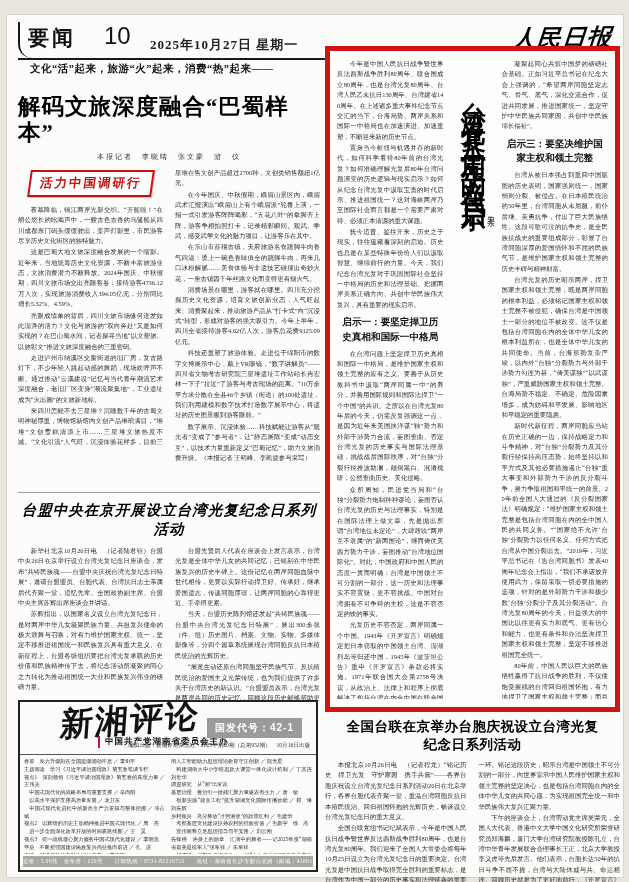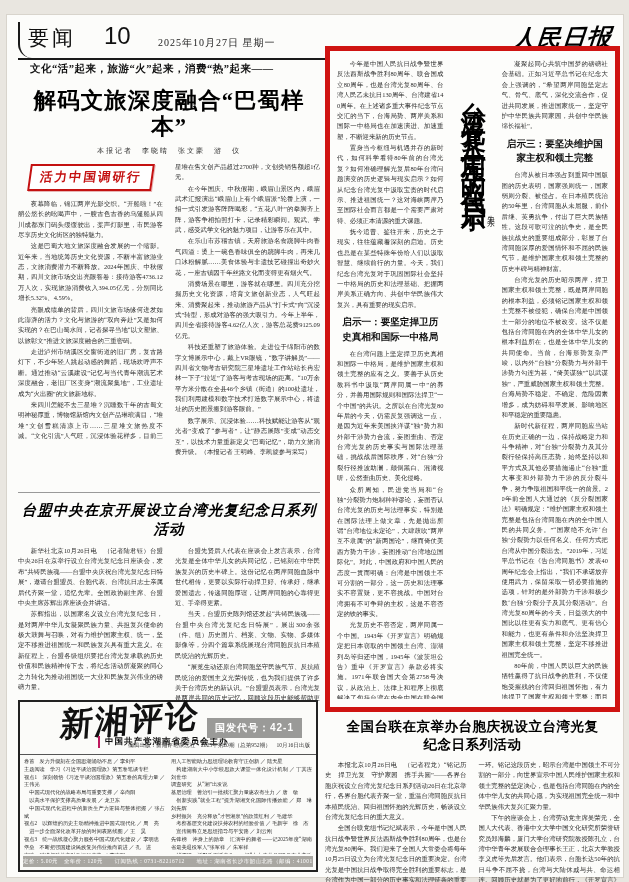--- a/index.html
+++ b/index.html
@@ -16,48 +16,48 @@
   
   .page-header{
     position:absolute;left:18px;top:22px;width:596px;height:36px;
     border-bottom:2px solid #1a1a1a;
   }
   .header-bracket{
     position:absolute;left:0;top:0;width:150px;height:36px;
     border-left:2px solid #1a1a1a;border-bottom-left-radius:14px;
   }
   .section-name{
-    position:absolute;left:10px;top:2px;font-size:21px;font-weight:normal;
+    position:absolute;left:10px;top:2px;font-size:21px;font-weight:bold;
     letter-spacing:3px;color:#111;
   }
   .page-number{
     position:absolute;left:86px;top:0;font-size:24px;color:#111;
     font-family:"Liberation Sans",sans-serif;
   }
   .page-date{
-    position:absolute;left:140px;top:14px;font-size:10px;color:#222;letter-spacing:1px;white-space:nowrap;
+    position:absolute;left:132px;top:14px;font-size:13px;color:#222;letter-spacing:1px;white-space:nowrap;font-weight:bold;
   }
   .masthead{
     position:absolute;right:2px;top:0px;font-size:24px;font-weight:bold;
     font-style:italic;transform:skewX(-6deg) rotate(-1deg);
     letter-spacing:1px;color:#000;
   }
   
   .para{
     font-size:6.4px;line-height:1.62;text-align:justify;margin:0 0 1px 0;
     text-indent:2em;color:#2c2c2c;word-break:break-all;
   }
   .sec-head{
     font-size:9.6px;font-weight:bold;text-align:center;line-height:1.55;
     margin:5px 4px 4px;color:#111;
   }
   
   .art1{position:absolute;left:18px;top:60px;width:302px;height:432px;}
   .art1-kicker{font-size:10.5px;font-weight:bold;color:#111;letter-spacing:0.5px;margin:2px 12px 4px;}
-  .art1-headline{font-size:22.5px;font-weight:900;color:#000;letter-spacing:1px;line-height:1.15;margin:12px 0 6px;text-align:center;}
+  .art1-headline{font-size:22.5px;font-weight:900;color:#000;letter-spacing:1px;line-height:1.15;margin:18px 0 6px;text-align:left;}
   .art1-byline{font-size:7px;text-align:center;color:#333;letter-spacing:2px;margin-bottom:6px;}
   .art1-body{column-count:2;column-gap:12px;height:344px;overflow:hidden;}
   .badge-wrap{text-align:center;margin:2px 6px 8px;}
   .research-badge{
     display:inline-block;border:2px solid #c41111;color:#c41111;
     font-weight:bold;font-size:12.5px;letter-spacing:2px;padding:3px 9px;
     transform:skewX(-8deg);background:#fff;box-shadow:1px 1px 0 #e8b4b4;
     font-family:"Liberation Sans",sans-serif;
   }
   

